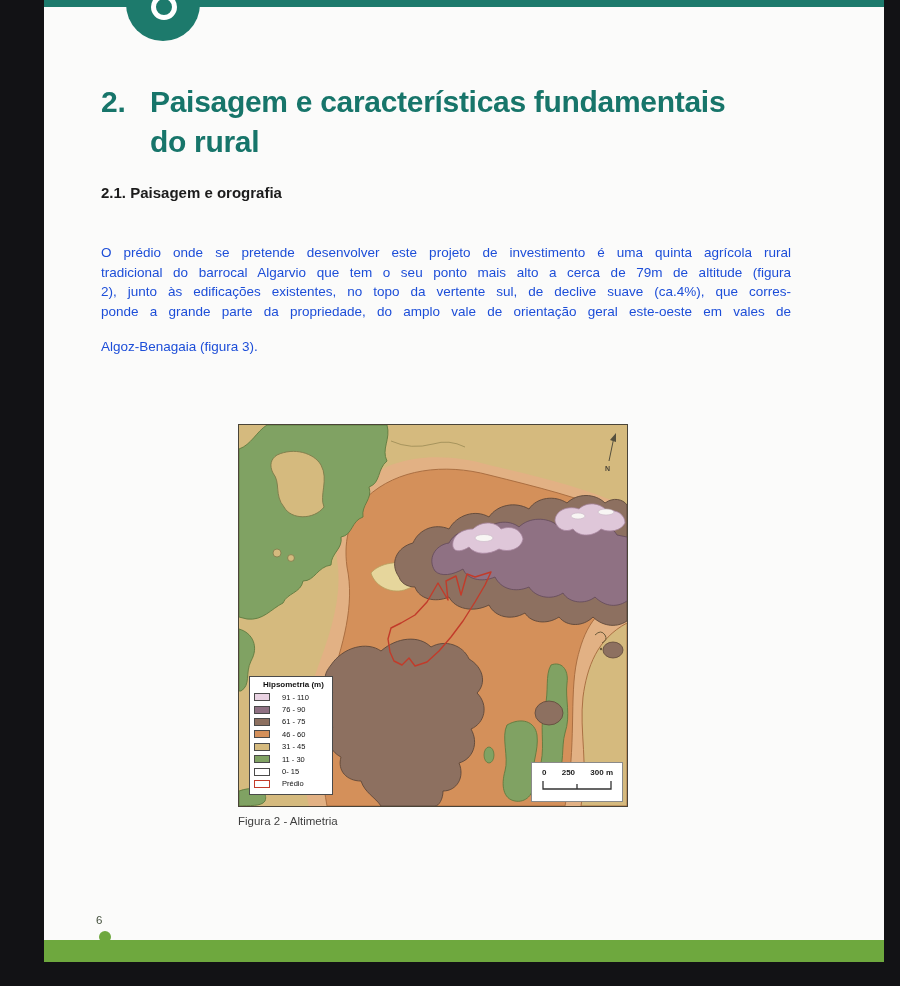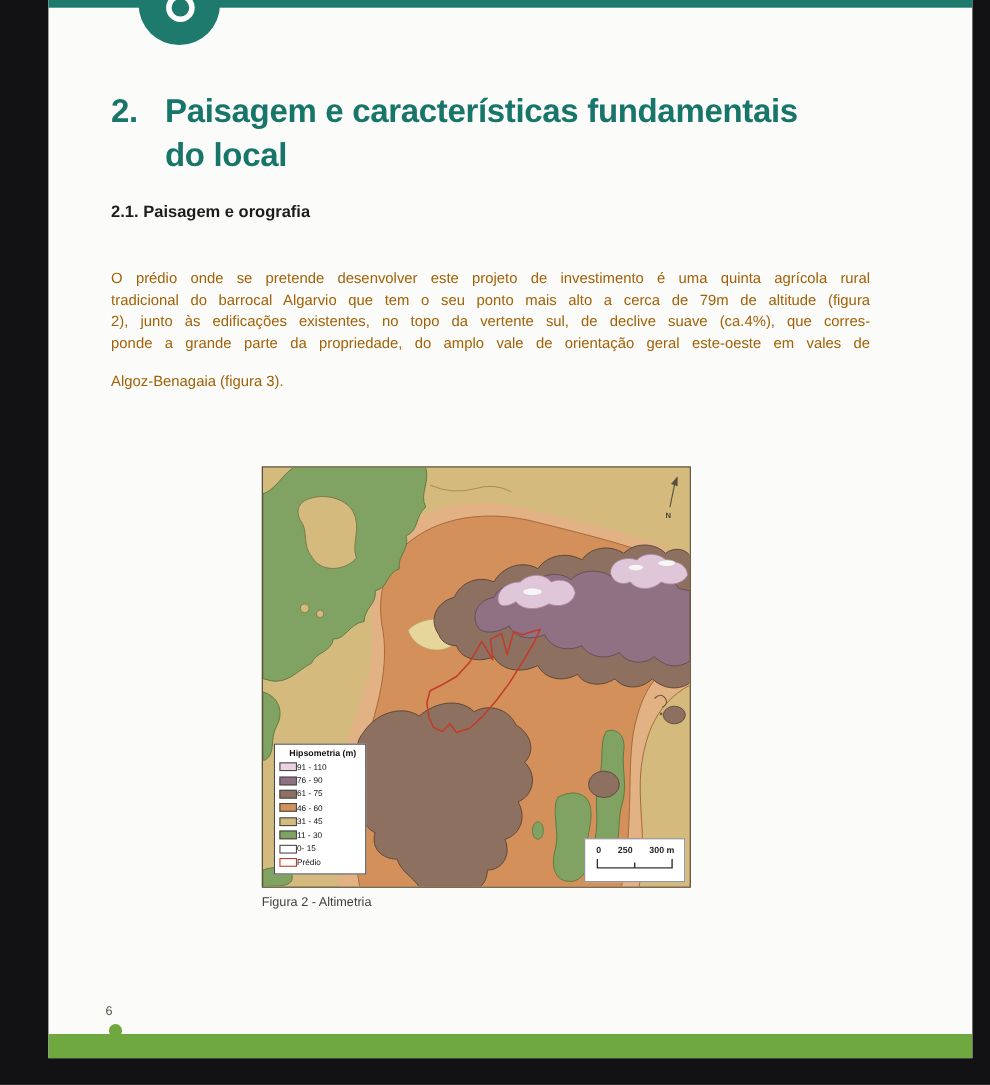--- a/index.html
+++ b/index.html
@@ -8,33 +8,33 @@
   .page{position:absolute;left:44px;top:0;width:840px;height:962px;background:#fbfbfa;overflow:hidden;}
 
   .top-bar{position:absolute;left:0;top:0;width:100%;height:7px;}
   .ornament{position:absolute;left:80px;top:0;width:78px;height:46px;}
 
   .title{position:absolute;left:57px;top:82px;display:flex;margin:0;
          font-size:30px;font-weight:bold;line-height:40px;letter-spacing:-0.3px;}
   .title .num{width:49px;flex:0 0 49px;}
   .subheading{position:absolute;left:57px;top:184px;margin:0;font-size:15px;font-weight:bold;color:#1c1c1c;text-align:right;}
 
-  .body-text{position:absolute;left:57px;top:243px;width:690px;color:#a16207;
+  .body-text{position:absolute;left:57px;top:243px;width:690px;color:#1d4ed8;
              font-size:13.5px;line-height:19.6px;}
   .jline{text-align:justify;text-align-last:justify;}
   .jline.last{text-align-last:left;margin-top:16px;}
 
   .figure{position:absolute;left:194px;top:424px;width:388px;margin:0;}
   .map{position:relative;width:388px;height:381px;border:1.5px solid #4a4438;overflow:hidden;background:#d5ba7e;}
   .map svg.terrain{position:absolute;left:0;top:0;}
 
   .legend{position:absolute;left:10px;top:251px;width:84px;background:#fff;border:1px solid #4a4a4a;
           padding:3px 4px 4px 4px;box-sizing:border-box;}
   .legend-title{font-size:8px;font-weight:bold;color:#111;margin-bottom:2px;padding-left:9px;}
-  .legend-row{display:flex;align-items:center;gap:0;height:12.4px;}
+  .legend-row{display:flex;align-items:center;gap:12px;height:12.4px;}
   .swatch{width:16px;height:8px;border:1px solid #4a4a4a;box-sizing:border-box;flex:0 0 16px;}
   .legend-label{font-size:7.5px;color:#111;white-space:nowrap;}
 
   .scalebar{position:absolute;left:292px;top:337px;width:92px;height:40px;background:#fff;
             border:1px solid #8a8a8a;box-sizing:border-box;}
   .scale-ticks{display:flex;justify-content:space-between;padding:5px 9px 0 10px;
                font-size:8px;font-weight:bold;color:#222;}
   .scale-glyph{display:block;margin:3px auto 0 auto;}
 
   .figcaption{margin-top:8px;font-size:11.5px;color:#3f3f3f;}
@@ -53,21 +53,21 @@
 
     <svg class="ornament" width="78" height="46" viewBox="0 0 78 46">
       <circle cx="39" cy="4" r="37" fill="#1d7a6c" style="fill: rgb(29, 122, 108);"></circle>
       <circle cx="40" cy="7" r="10.5" fill="none" stroke="#ffffff" stroke-width="5"></circle>
     </svg>
 
     <h1 class="title" style="color: rgb(23, 117, 106);">
       <span class="num">2.</span>
       <span class="txt">
         <span>Paisagem e características fundamentais</span><br>
-        <span>do local</span>
+        <span>do rural</span>
       </span>
     </h1>
 
     <h2 class="subheading">2.1. Paisagem e orografia</h2>
 
     <div class="body-text">
       <div class="jline">O prédio onde se pretende desenvolver este projeto de investimento é uma quinta agrícola rural</div>
       <div class="jline">tradicional do barrocal Algarvio que tem o seu ponto mais alto a cerca de 79m de altitude (figura</div>
       <div class="jline">2), junto às edificações existentes, no topo da vertente sul, de declive suave (ca.4%), que corres-</div>
       <div class="jline">ponde a grande parte da propriedade, do amplo vale de orientação geral este-oeste em vales de</div>

